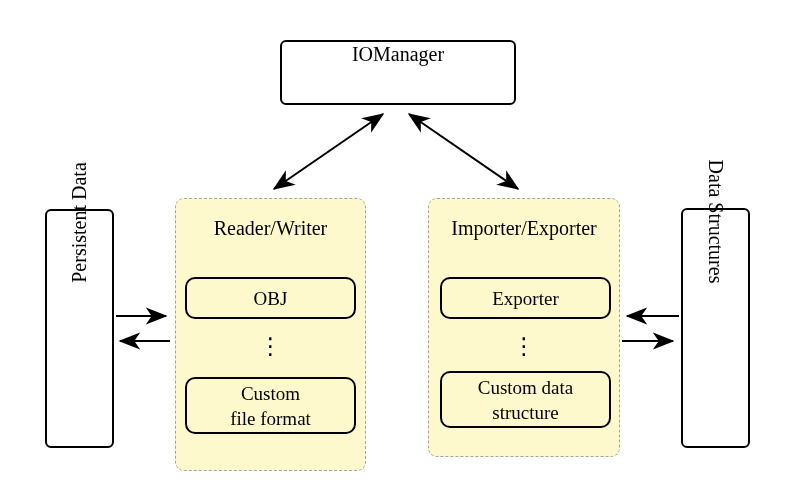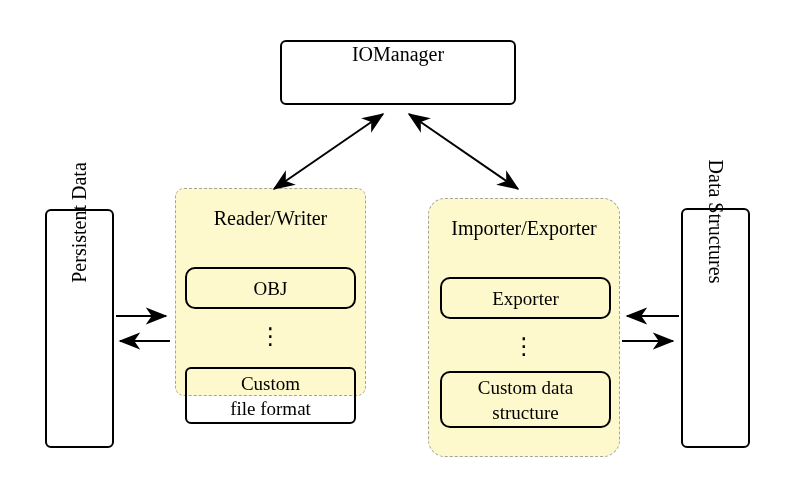--- a/index.html
+++ b/index.html
@@ -95,33 +95,33 @@
   </div>
 
   <div class="node" style="left:45px; top:209px; width:69px; height:239px;">
     <span class="vlabel-ccw">Persistent Data</span>
   </div>
 
   <div class="node" style="left:681px; top:208px; width:69px; height:240px;">
     <span class="vlabel-cw">Data Structures</span>
   </div>
 
-  <div class="panel" style="left:175px; top:188px; width:191px; height:208px;">
+  <div class="panel" style="left:175px; top:198px; width:191px; height:273px;">
     <div class="panel-title">Reader/Writer</div>
     <div class="item-box" style="left:9px; top:78px; width:171px; height:42px;">
       <span class="item-label">OBJ</span>
     </div>
     <div class="dots" style="top:132px;">⋮</div>
-    <div class="item-box" style="left:9px; top:178px; width:171px; height:57px;border-radius:6px;">
+    <div class="item-box" style="left:9px; top:178px; width:171px; height:57px;">
       <span class="item-label">Custom
 file format</span>
     </div>
   </div>
 
-  <div class="panel" style="left:428px; top:198px; width:192px; height:259px;border-radius:17px;">
+  <div class="panel" style="left:428px; top:198px; width:192px; height:259px;">
     <div class="panel-title">Importer/Exporter</div>
     <div class="item-box" style="left:11px; top:78px; width:171px; height:42px;">
       <span class="item-label">Exporter</span>
     </div>
     <div class="dots" style="top:132px;">⋮</div>
     <div class="item-box" style="left:11px; top:172px; width:171px; height:57px;">
       <span class="item-label">Custom data
 structure</span>
     </div>
   </div>

